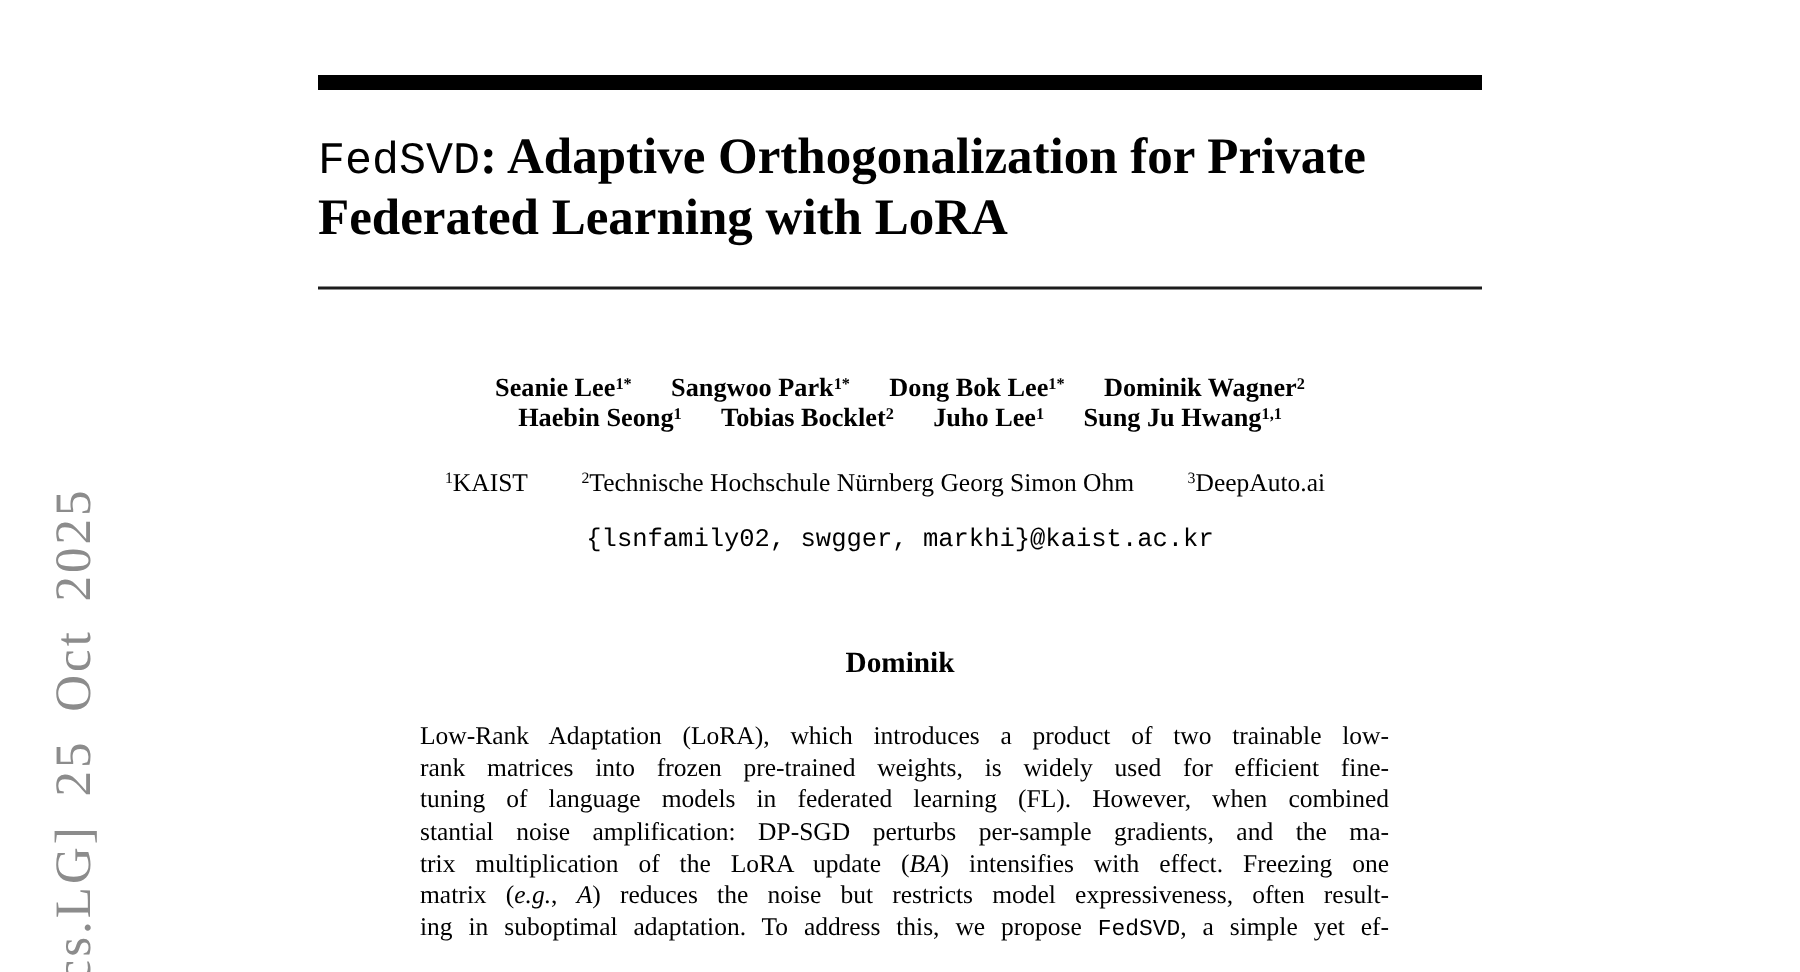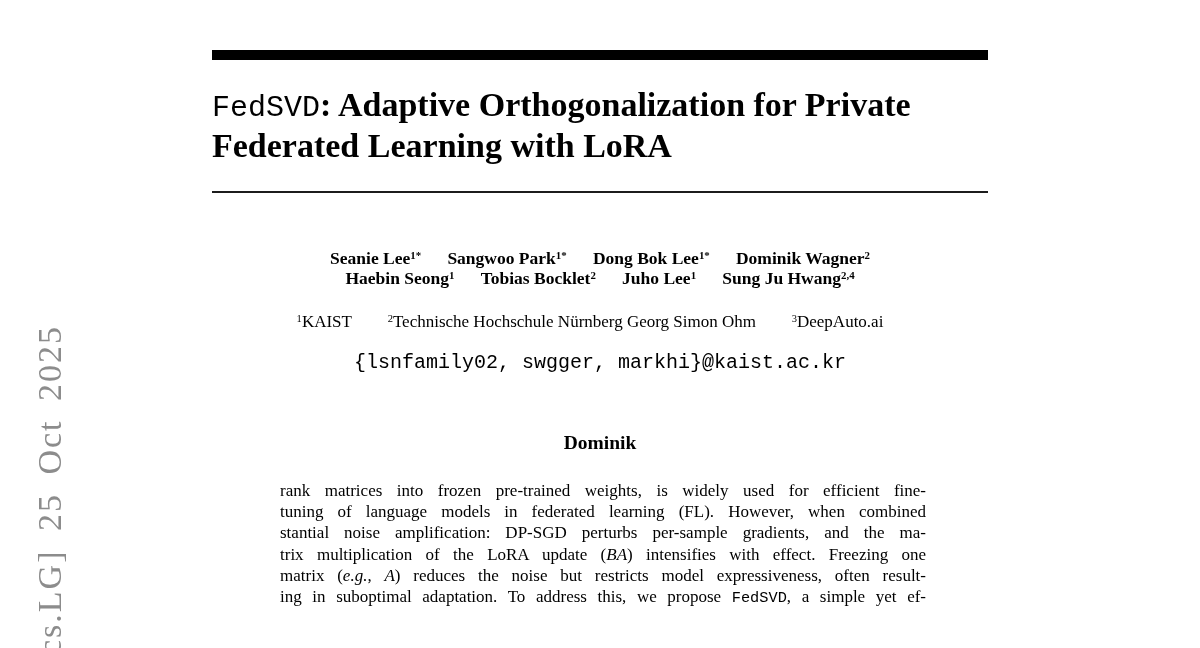--- a/index.html
+++ b/index.html
@@ -87,21 +87,21 @@
     white-space: nowrap;
   }
   .affiliation-item { margin: 0 1.05em; }
 
   .email-line {
     position: absolute;
     left: 212px; top: 351px;
     width: 776px;
     text-align: center;
     font-family: "Liberation Mono", "DejaVu Sans Mono", monospace;
-    font-size: 20px;
+    font-size: 17px;
   }
 
   .abstract-heading {
     position: absolute;
     left: 212px; top: 432px;
     width: 776px;
     text-align: center;
     font-weight: bold;
     font-size: 19.5px;
   }
@@ -145,31 +145,32 @@
       <div class="author-row">
         <span>Seanie Lee<sup class="sp">1*</sup></span>
         <span>Sangwoo Park<sup class="sp">1*</sup></span>
         <span>Dong Bok Lee<sup class="sp">1*</sup></span>
         <span>Dominik Wagner<sup class="sp">2</sup></span>
       </div>
       <div class="author-row">
         <span>Haebin Seong<sup class="sp">1</sup></span>
         <span>Tobias Bocklet<sup class="sp">2</sup></span>
         <span>Juho Lee<sup class="sp">1</sup></span>
-        <span>Sung Ju Hwang<sup class="sp">2,4</sup></span>
+        <span>Sung Ju Hwang<sup class="sp">1,1</sup></span>
       </div>
     </div>
 
   <div class="affiliations" id="affiliations-line"><span class="affiliation-item"><sup class="sp">1</sup>KAIST</span><span class="affiliation-item"><sup class="sp">2</sup>Technische Hochschule Nürnberg Georg Simon Ohm</span><span class="affiliation-item"><sup class="sp">3</sup>DeepAuto.ai</span></div>
 
   <div class="email-line">{lsnfamily02, swgger, markhi}@kaist.ac.kr</div>
 
   <div class="abstract-heading">Dominik</div>
 
   <div class="abstract-body" id="abstract-body">
+      <div class="abs-line"><span>Low-Rank Adaptation (LoRA), which introduces a product of two trainable low-</span></div>
       <div class="abs-line"><span>rank matrices into frozen pre-trained weights, is widely used for efficient fine-</span></div>
       <div class="abs-line"><span>tuning of language models in federated learning (FL). However, when combined</span></div>
       <div class="abs-line"><span>stantial noise amplification: DP-SGD perturbs per-sample gradients, and the ma-</span></div>
       <div class="abs-line"><span>trix multiplication of the LoRA update (</span><span class="seg-math">BA</span><span>) intensifies with effect. Freezing one</span></div>
       <div class="abs-line"><span>matrix (</span><span class="seg-italic">e.g.</span><span>, </span><span class="seg-math">A</span><span>) reduces the noise but restricts model expressiveness, often result-</span></div>
       <div class="abs-line"><span>ing in suboptimal adaptation. To address this, we propose </span><span class="seg-mono">FedSVD</span><span>, a simple yet ef-</span></div>
     </div>
 
 </div>
 

